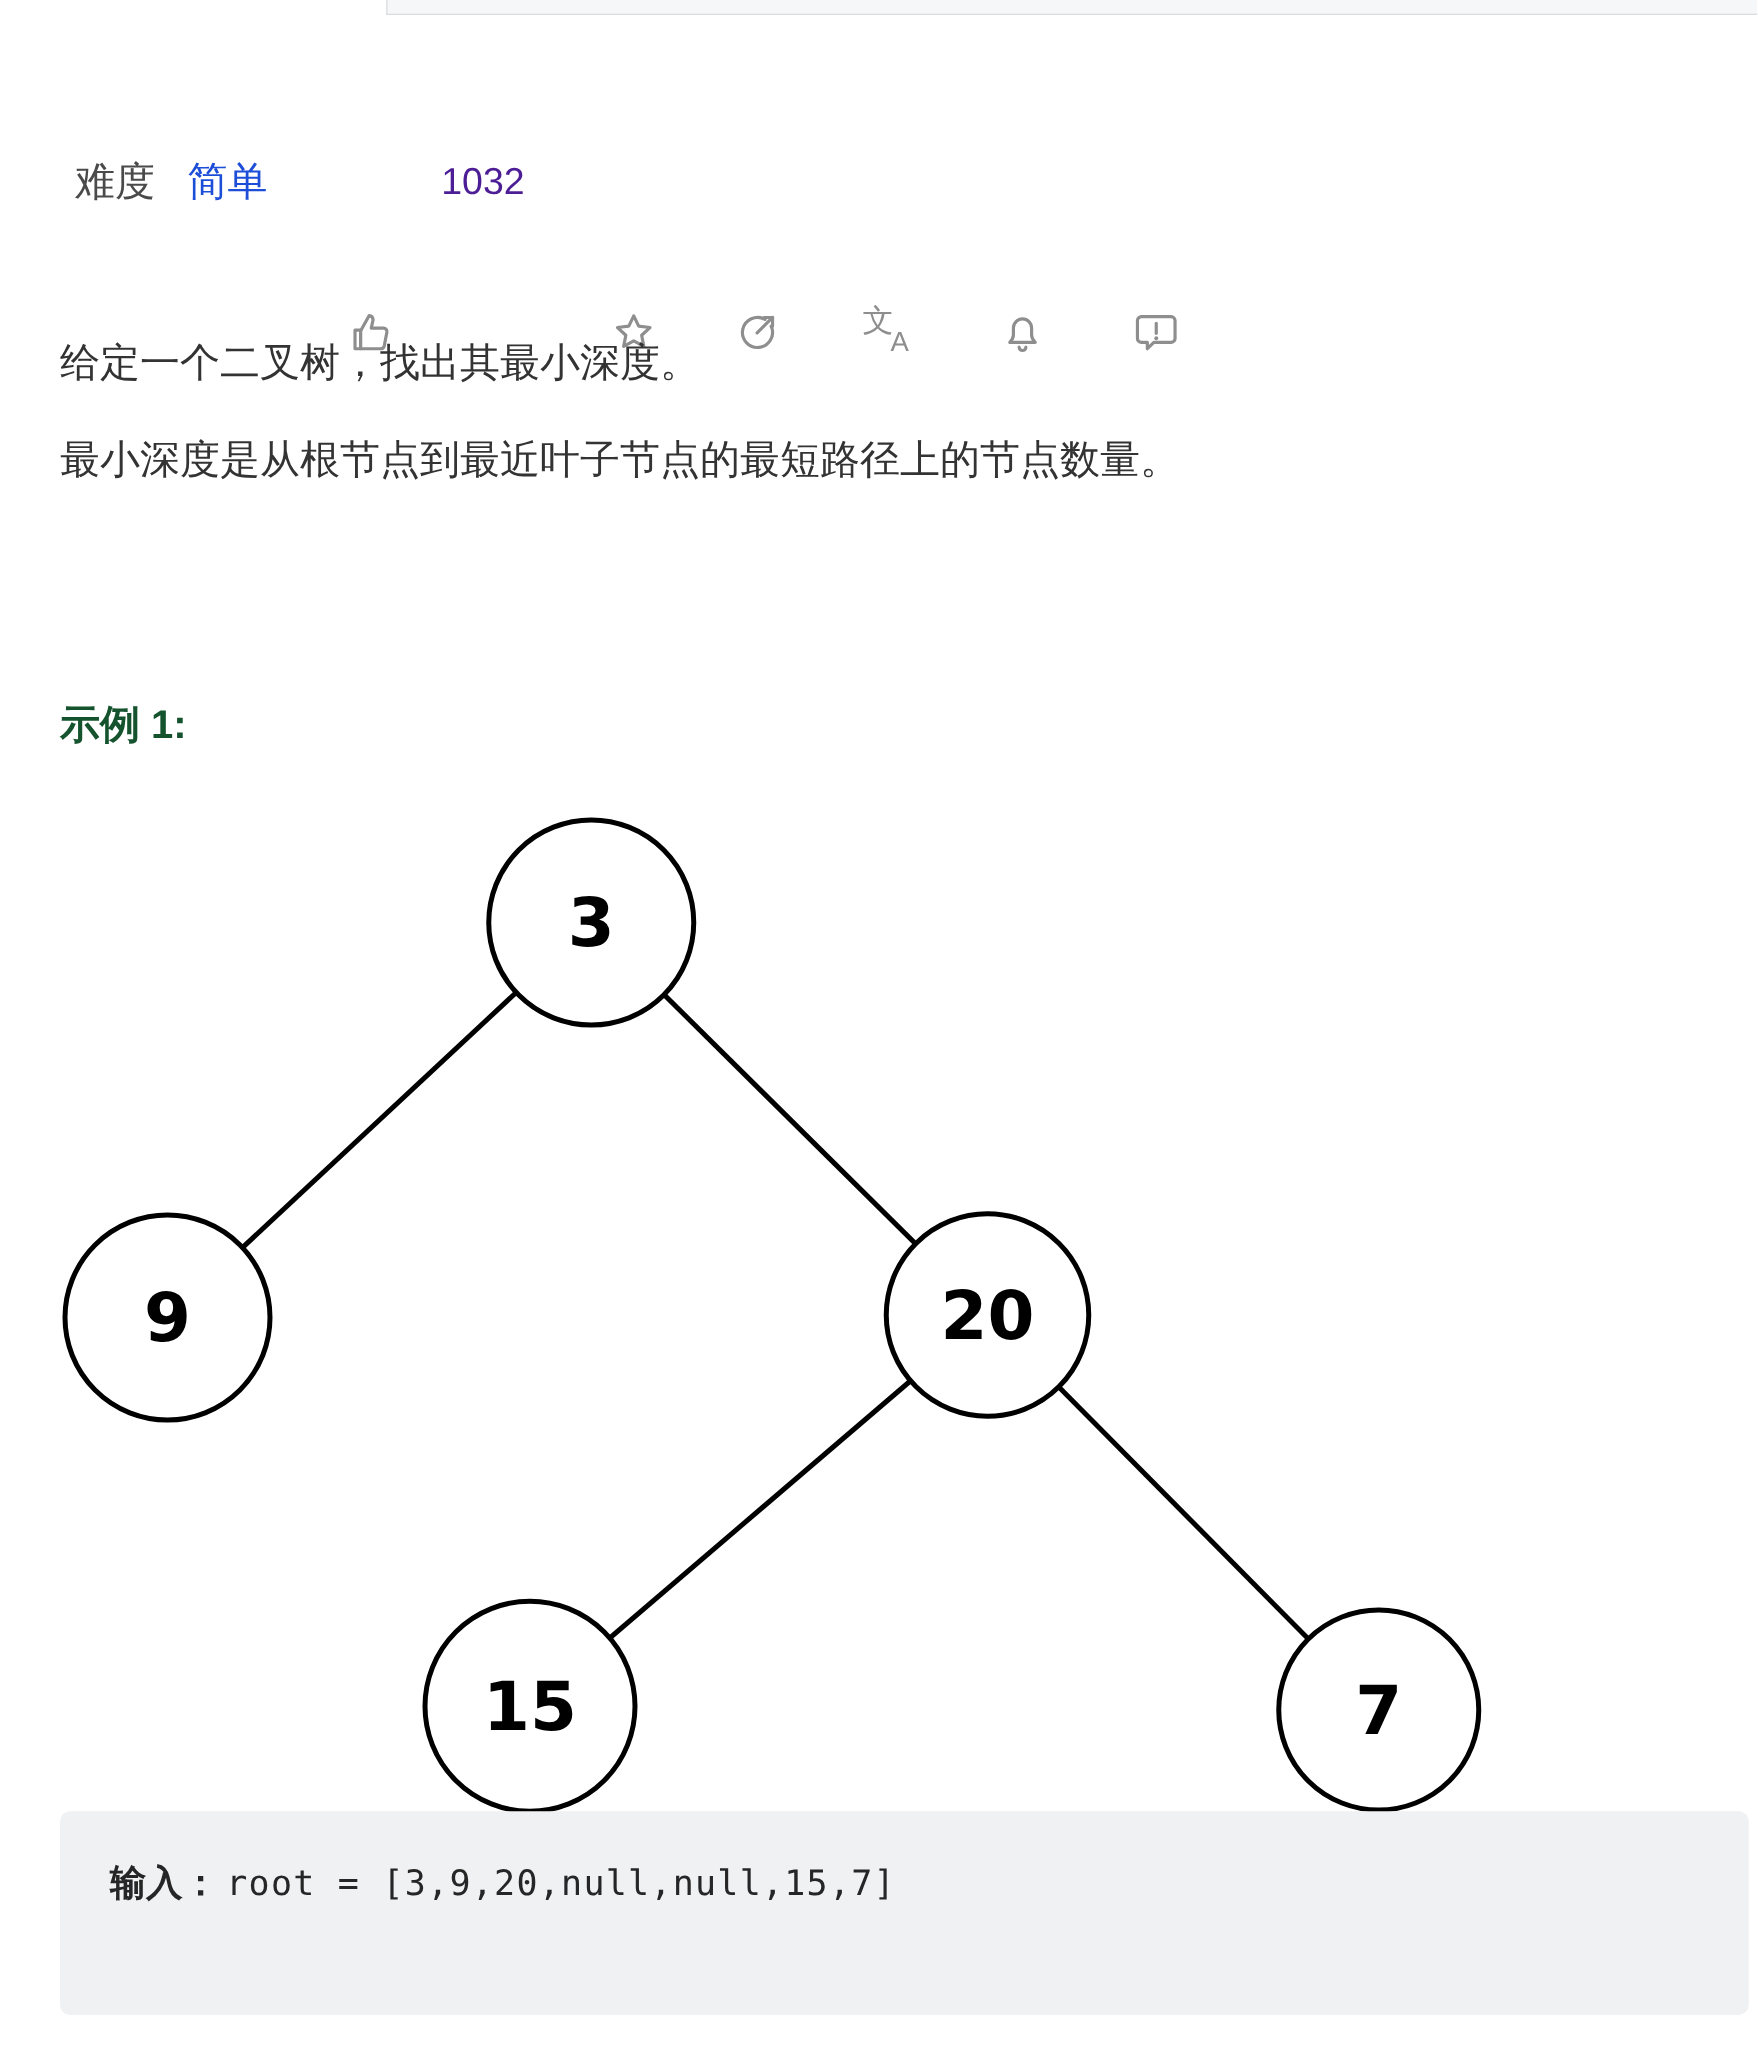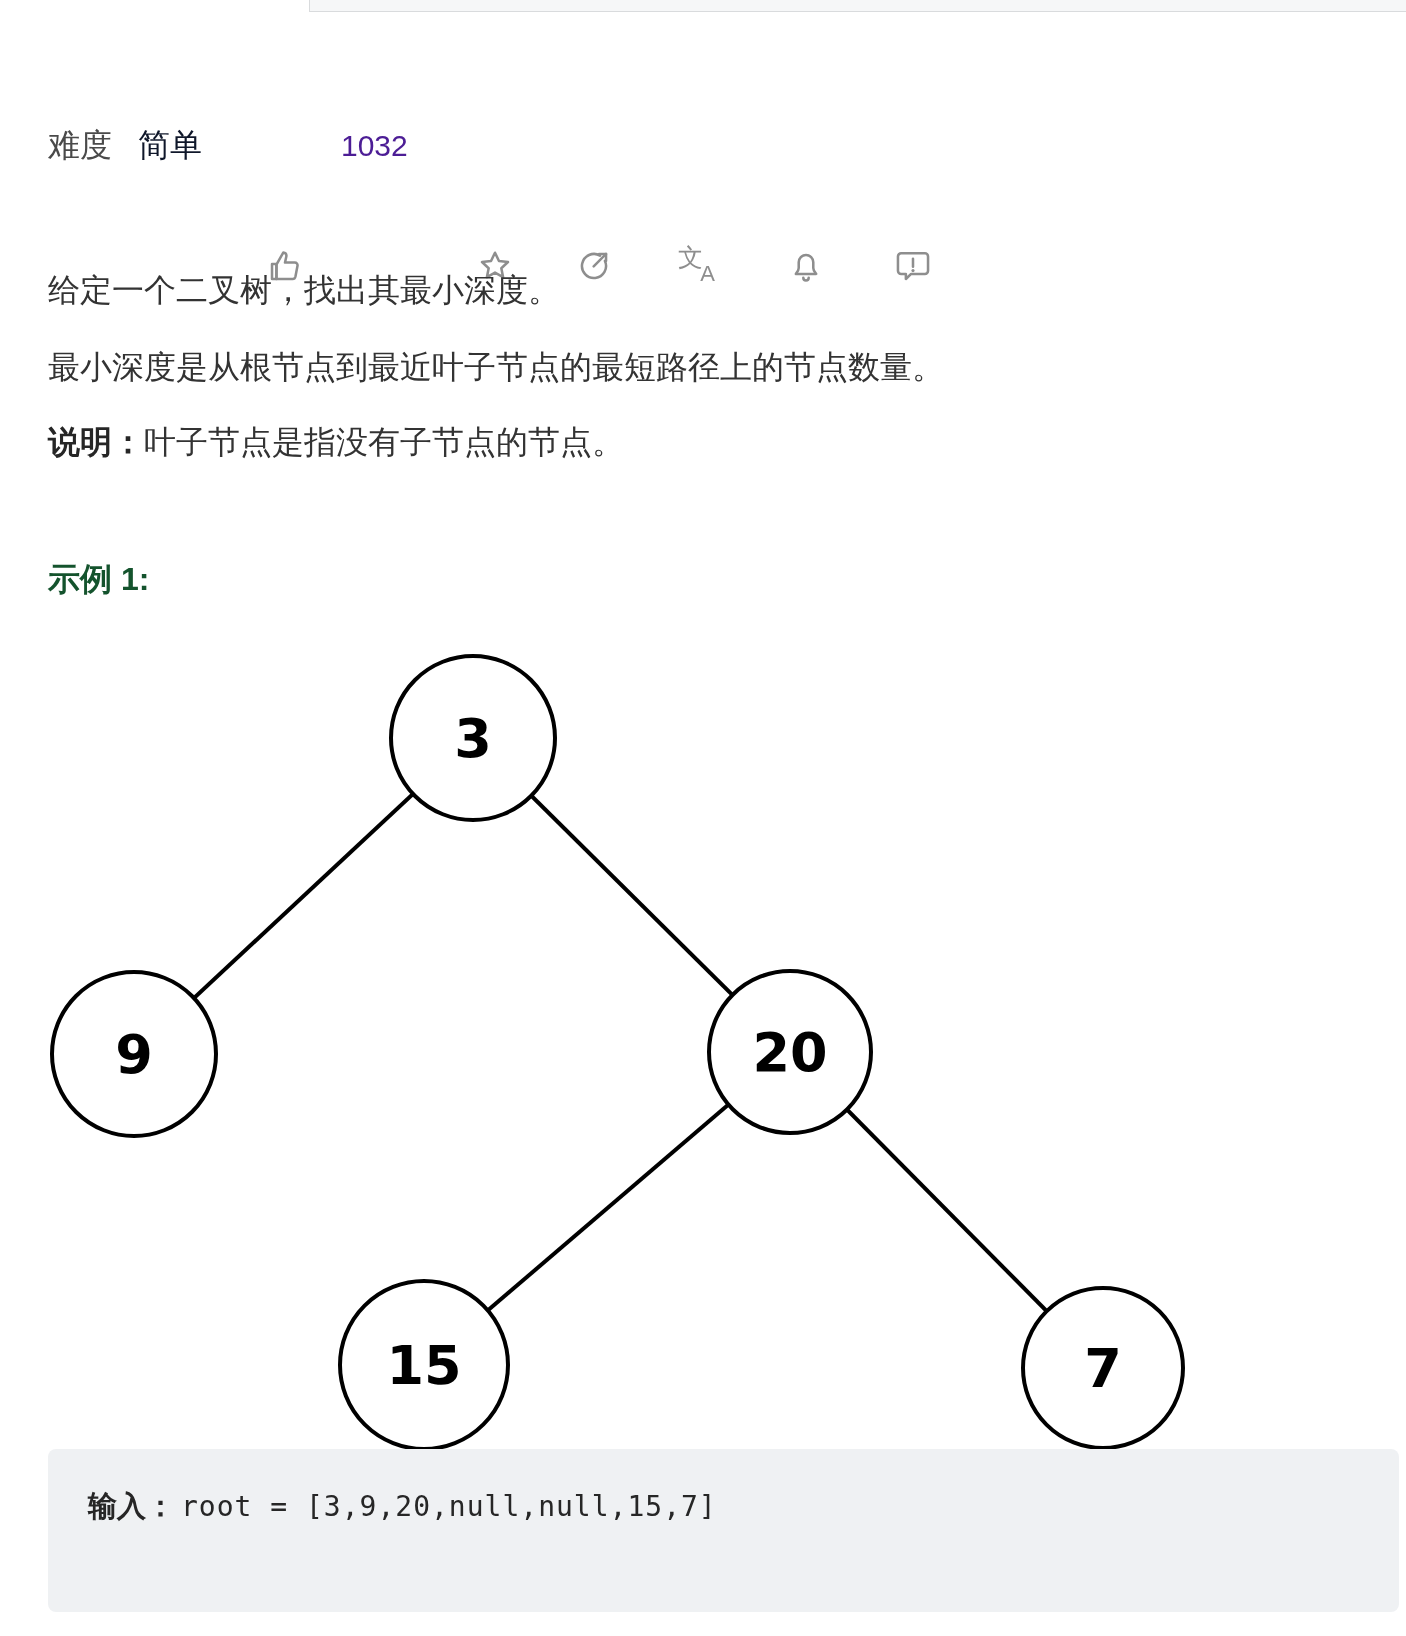--- a/index.html
+++ b/index.html
@@ -6,21 +6,21 @@
   #screen{
     position:relative;width:1406px;height:1636px;background:#ffffff;overflow:hidden;
     font-family:"Liberation Sans","DejaVu Sans",sans-serif;color:#333333;
   }
   
   .top-strip{position:absolute;top:0;left:309px;right:0;height:11px;background:#f6f7f8;
     border-left:1px solid #d9dbdd;border-bottom:1px solid #d9dbdd;}
   
   .title{position:absolute;left:48px;top:46px;font-size:37px;line-height:52px;font-weight:400;color:#333;}
   
-  .meta{position:absolute;left:0;top:123px;width:1280px;height:42px;padding-left:24px;}
+  .meta{position:absolute;left:12px;top:123px;width:1280px;height:42px;padding-left:24px;}
   .meta .difficulty-label{position:absolute;left:48px;top:2px;font-size:32px;line-height:40px;color:#4a4a4a;}
   .meta .difficulty-value{position:absolute;left:138px;top:2px;font-size:32px;line-height:40px;color:#43a047;}
   .meta .likes-count{position:absolute;left:341px;top:5px;font-size:30px;line-height:36px;color:#9e9e9e;}
   .icon{position:absolute;top:124px;width:38px;height:38px;}
   .icon svg{width:38px;height:38px;display:block;}
   .icon svg *{stroke:#8e8e8e;stroke-width:1.6;fill:none;stroke-linecap:round;stroke-linejoin:round;}
   .icon svg .dot{fill:#8e8e8e;stroke:none;}
   .i-thumb{left:266px;}
   .i-star{left:476px;}
   .i-share{left:575px;}
@@ -52,21 +52,21 @@
 </head>
 <body>
 
 <div id="screen">
 
   <div class="top-strip"></div>
 
 
   <div class="meta">
     <span class="difficulty-label">难度</span>
-    <span class="difficulty-value" style="color: #0f172a;">简单</span>
+    <span class="difficulty-value" style="color: #1d4ed8;">简单</span>
 
     <span class="icon i-thumb">
       <svg viewBox="0 0 24 24">
         <path d="M3.8 10.8h2.8v9.4H3.8z"></path>
         <path d="M6.6 20.2v-9l4.3-7.7c1.1.1 2 .9 2 2.1 0 .2 0 .4-.1.6L12 9.8h6.2c1.1 0 1.9 1 1.7 2l-1.3 6.8c-.2.9-.9 1.6-1.8 1.6H6.6z"></path>
       </svg>
     </span>
     <span class="likes-count" style="color: #4c1d95;">1032</span>
 
     <span class="icon i-star">
@@ -99,21 +99,20 @@
       <svg viewBox="0 0 24 24">
         <path d="M4.5 4h15a2 2 0 0 1 2 2v9a2 2 0 0 1-2 2h-8.7l-3.3 3.2V17H4.5a2 2 0 0 1-2-2V6a2 2 0 0 1 2-2z"></path>
         <path d="M12 7.4v5"></path>
         <circle class="dot" cx="12" cy="14.9" r="1"></circle>
       </svg>
     </span>
   </div>
 
   <p class="para p1">给定一个二叉树，找出其最小深度。</p>
   <p class="para p2">最小深度是从根节点到最近叶子节点的最短路径上的节点数量。</p>
-  <p class="para p3"><strong>说明：</strong><span>叶子节点是指没有子节点的节点。</span></p>
 
   <div class="example-heading">示例 1:</div>
 
   <svg class="tree-svg" viewBox="0 616 1220 840" xmlns="http://www.w3.org/2000/svg">
       <line x1="473" y1="738" x2="134" y2="1054" class="tree-edge"></line>
       <line x1="473" y1="738" x2="790" y2="1052" class="tree-edge"></line>
       <line x1="790" y1="1052" x2="424" y2="1365" class="tree-edge"></line>
       <line x1="790" y1="1052" x2="1103" y2="1368" class="tree-edge"></line>
       <circle cx="473" cy="738" r="82" class="tree-node"></circle>
       <text x="473" y="757" class="tree-label">3</text>

